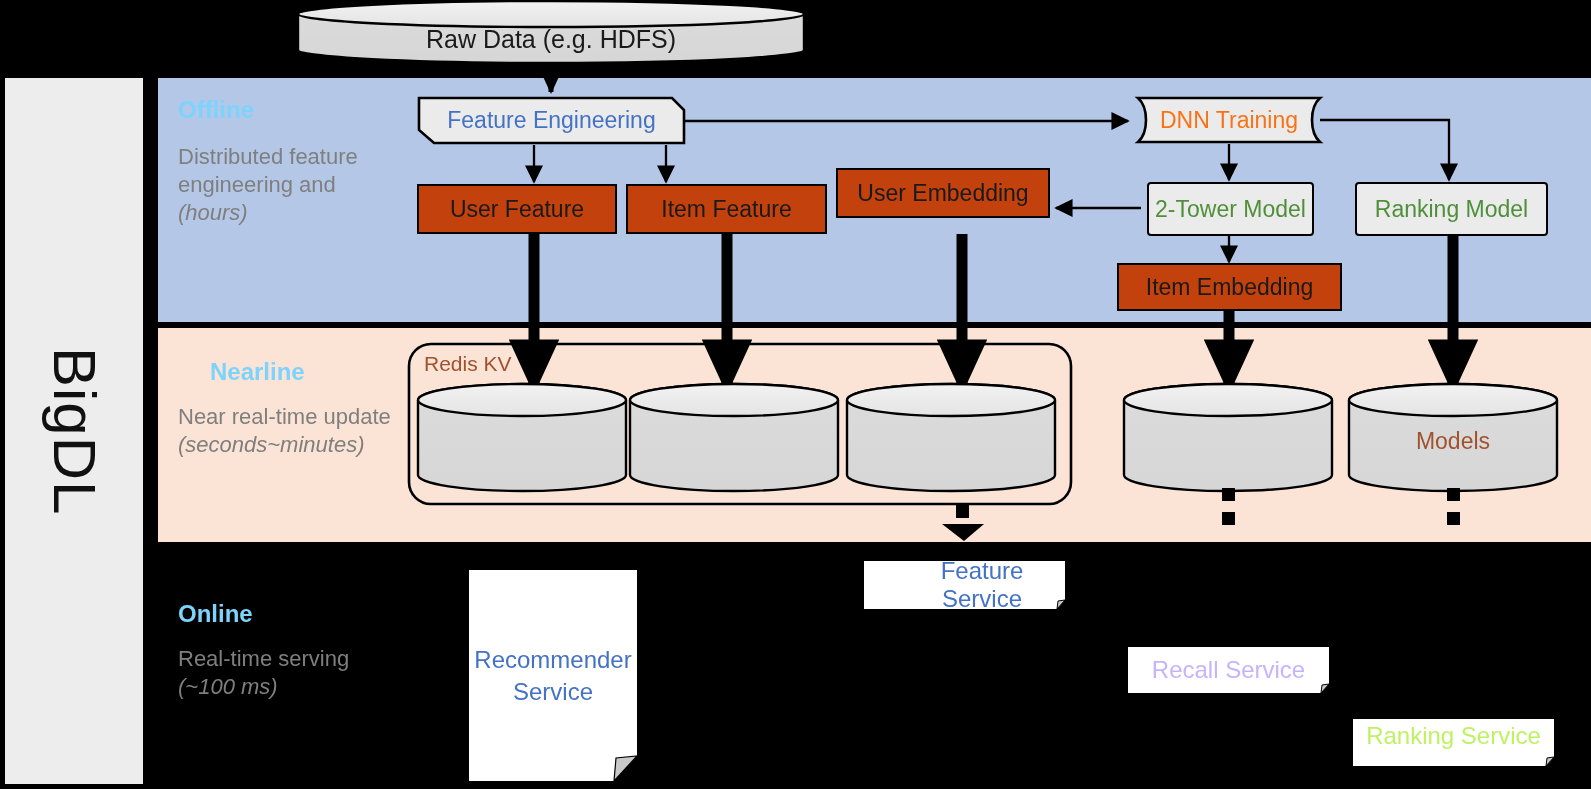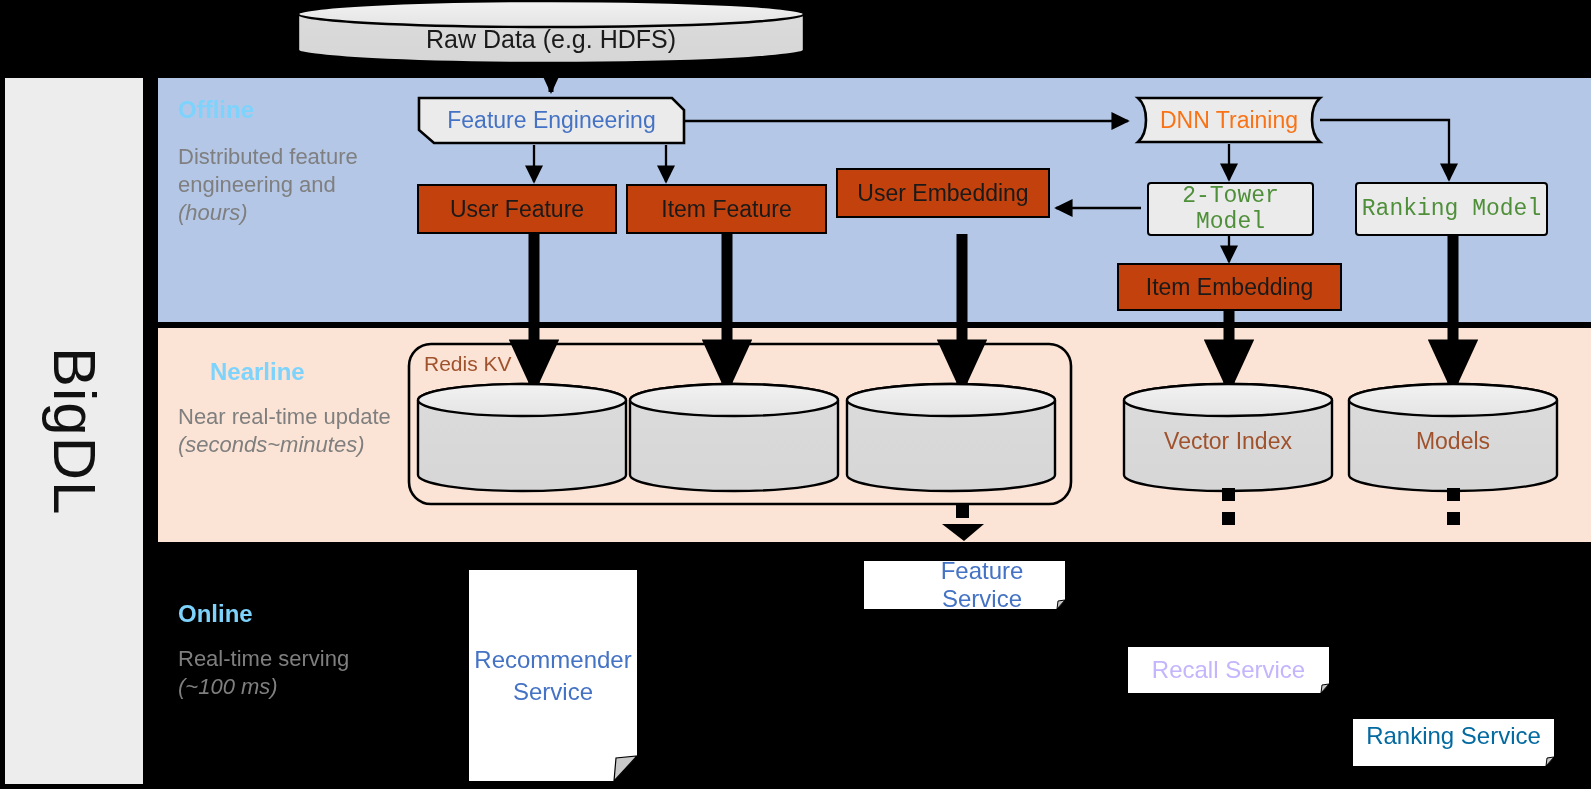--- a/index.html
+++ b/index.html
@@ -26,21 +26,21 @@
   .band-sub i{font-style:italic;}
 
   
   .node{position:absolute;box-sizing:border-box;display:flex;
     align-items:center;justify-content:center;text-align:center;}
 
   
   .box-grey{background:#c2410c;border:2.5px solid #000;color:#1a1a1a;
     font-size:23px;}
   .box-model{background:#ebebeb;border:2.5px solid #000;color:#4f8f3a;
-    font-size:23px;border-radius:4px;font-family:Liberation Mono, monospace;}
+    font-size:23px;border-radius:4px;}
   .redis-label{position:absolute;color:#a0522d;font-size:21px;}
 
   svg.overlay{position:absolute;left:0;top:0;width:1591px;height:789px;
     pointer-events:none;}
 </style>
 </head>
 <body>
 
 <div class="root">
 
@@ -183,21 +183,20 @@
   <div class="node box-grey" style="left:417px;top:184px;width:200px;height:50px;">User Feature</div>
   <div class="node box-grey" style="left:626px;top:184px;width:201px;height:50px;">Item Feature</div>
   <div class="node box-grey" style="left:836px;top:168px;width:214px;height:50px;">User Embedding</div>
   <div class="node box-grey" style="left:1117px;top:263px;width:225px;height:48px;">Item Embedding</div>
 
   <div class="node box-model" style="left:1147px;top:182px;width:167px;height:54px;">2-Tower Model</div>
   <div class="node box-model" style="left:1355px;top:182px;width:193px;height:54px;">Ranking Model</div>
 
   <div class="redis-label" style="left:424px;top:352px;">Redis KV</div>
 
-  <div class="node" style="left:1124px;top:425px;width:208px;height:32px;color:#a0522d;font-size:23px;">Vector Index</div>
   <div class="node" style="left:1349px;top:425px;width:208px;height:32px;color:#a0522d;font-size:23px;">Models</div>
 
   <div class="node" style="left:469px;top:570px;width:168px;height:211px;color:#4472c4;font-size:24px;line-height:1.3;padding:0 8px;box-sizing:border-box;">Recommender Service</div>
   <div class="node" style="left:864px;top:561px;width:201px;height:48px;color:#4472c4;font-size:24px;padding-left:35px;">Feature Service</div>
   <div class="node" style="left:1128px;top:647px;width:201px;height:46px;color:#c4b5fd;font-size:24px;">Recall Service</div>
-  <div class="node" style="left:1353px;top:719px;width:201px;height:33px;color:#0369a1;font-size:24px;">Ranking Service</div>
+  <div class="node" style="left:1353px;top:719px;width:201px;height:33px;color:#bef264;font-size:24px;">Ranking Service</div>
 
 </div>
 
 </body></html>

